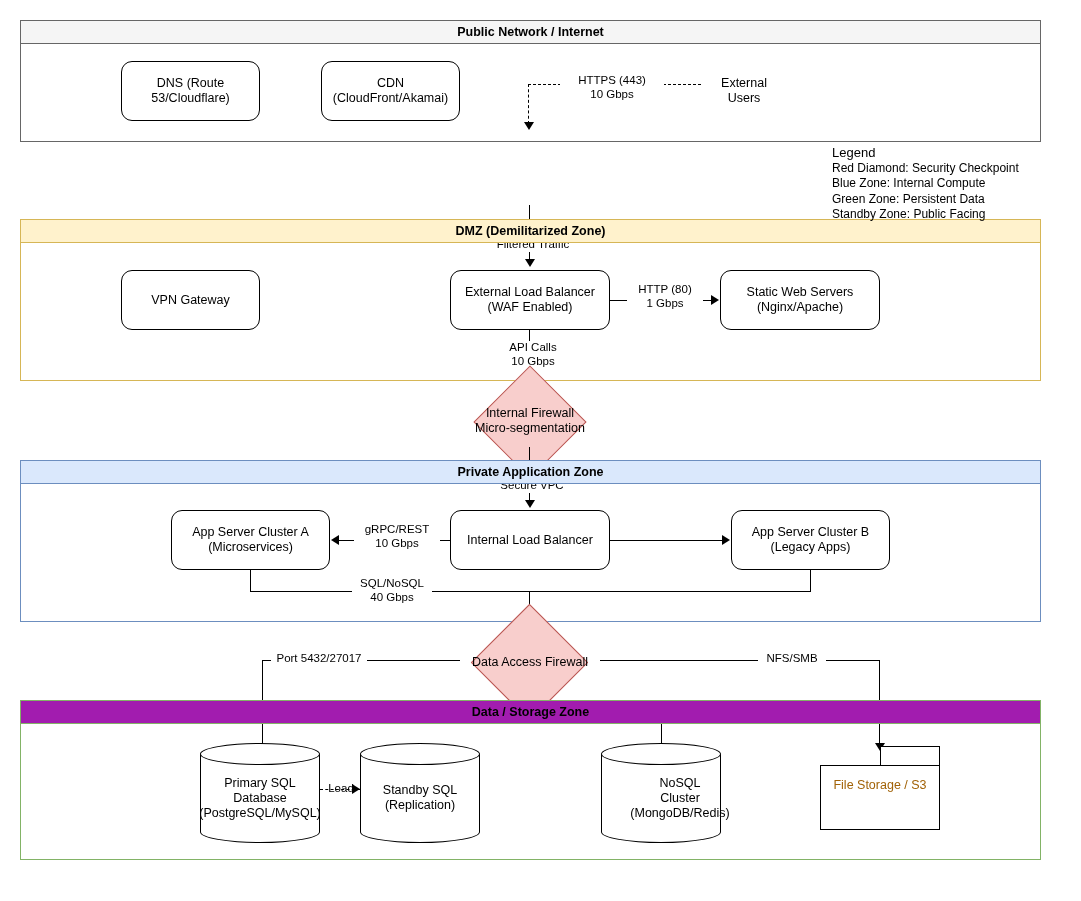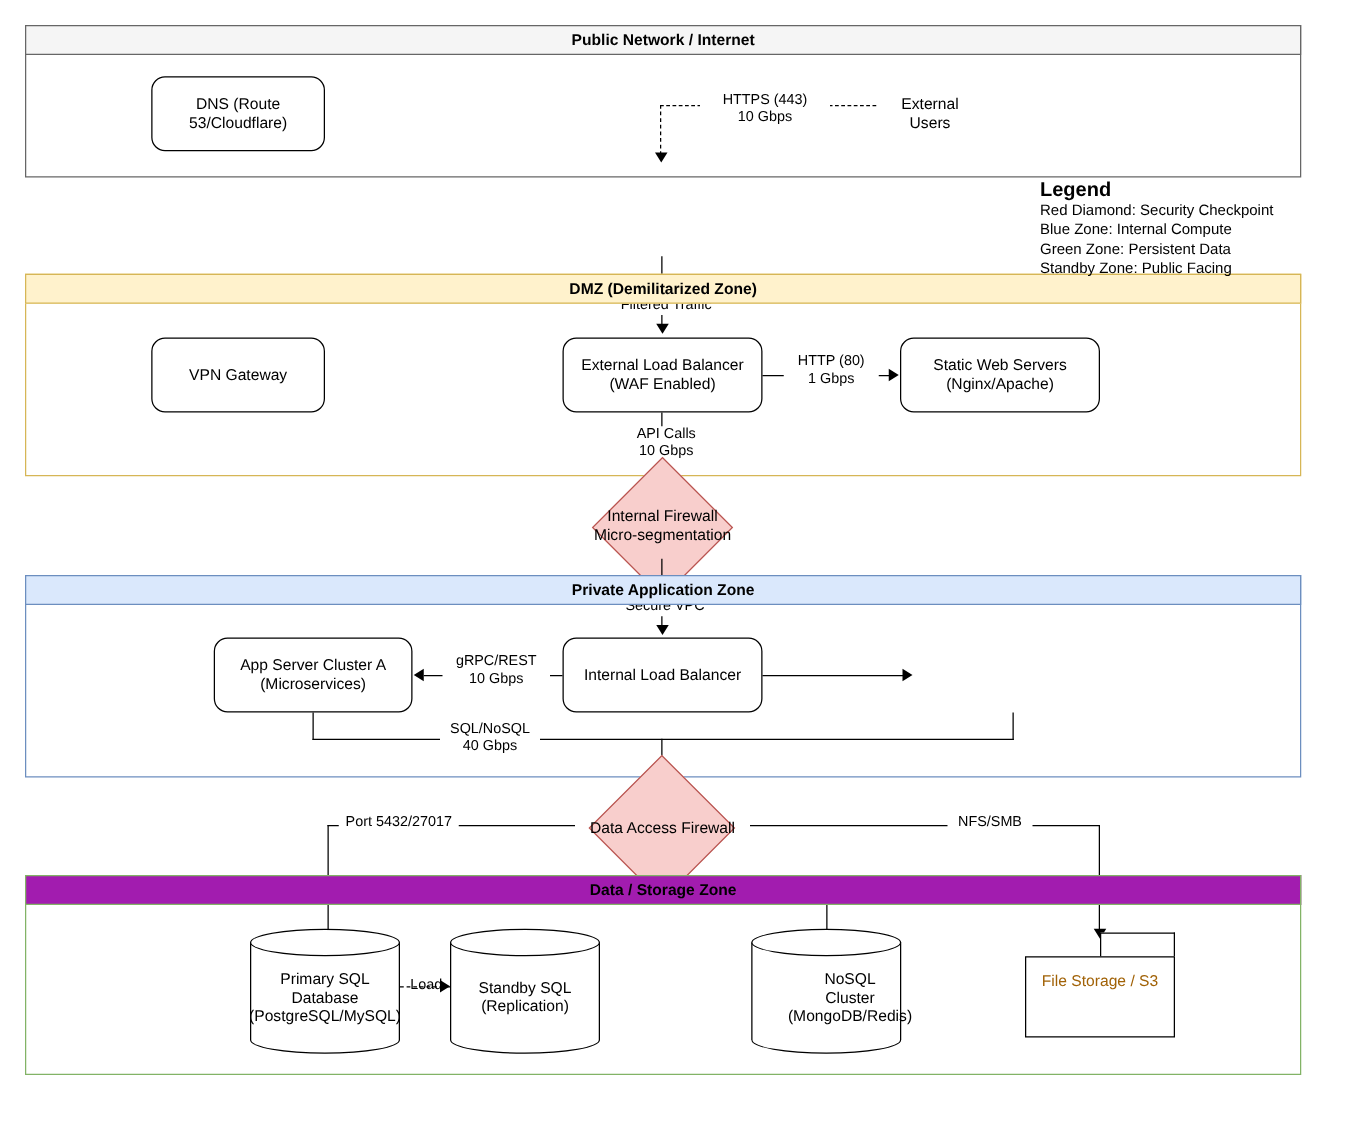--- a/index.html
+++ b/index.html
@@ -130,37 +130,41 @@
   }
   .edge-label.nobg{background:transparent;}
 
   .plain-text{
     position:absolute;font-size:12.5px;line-height:15px;color:#000;
     text-align:center;
   }
 
   
   .legend{position:absolute;font-size:12px;line-height:15.5px;color:#000;}
-  .legend .lg-title{font-weight:bold;font-size:16px;}
+  .legend .lg-title{font-weight:normal;font-size:13px;}
 </style>
 </head>
 <body>
 
 <div id="canvas">
 
   <div class="abs zone zone-public" style="left:20px;top:20px;width:1021px;height:122px;"></div>
   <div class="abs zone-head public" style="left:20px;top:20px;width:1021px;height:24px;">
     <span>Public Network / Internet</span>
   </div>
 
   <div class="abs node" style="left:121px;top:61px;width:139px;height:60px;flex-direction:column;">
     <span>DNS (Route</span>
     <span>53/Cloudflare)</span>
   </div>
 
+  <div class="abs node" style="left:321px;top:61px;width:139px;height:60px;flex-direction:column;">
+    <span>CDN</span>
+    <span>(CloudFront/Akamai)</span>
+  </div>
 
   <div class="plain-text" style="left:700px;top:76px;width:88px;">
     <div>External</div>
     <div>Users</div>
   </div>
 
   <div class="ln-h dash" style="left:528px;top:84px;width:173px;"></div>
   <div class="ln-v dash" style="left:528px;top:84px;height:40px;"></div>
   <div class="arrow-d" style="left:524px;top:122px;"></div>
   <div class="edge-label" style="left:560px;top:74px;width:100px;">
@@ -228,20 +232,24 @@
 
   <div class="abs node" style="left:171px;top:510px;width:159px;height:60px;flex-direction:column;">
     <span>App Server Cluster A</span>
     <span>(Microservices)</span>
   </div>
 
   <div class="abs node" style="left:450px;top:510px;width:160px;height:60px;">
     <span>Internal Load Balancer</span>
   </div>
 
+  <div class="abs node" style="left:731px;top:510px;width:159px;height:60px;flex-direction:column;">
+    <span>App Server Cluster B</span>
+    <span>(Legacy Apps)</span>
+  </div>
 
   <div class="ln-h" style="left:339px;top:540px;width:111px;"></div>
   <div class="arrow-l" style="left:331px;top:535px;"></div>
   <div class="edge-label" style="left:354px;top:523px;width:82px;">
     <div>gRPC/REST</div>
     <div>10 Gbps</div>
   </div>
 
   <div class="ln-h" style="left:610px;top:540px;width:113px;"></div>
   <div class="arrow-r" style="left:722px;top:535px;"></div>

